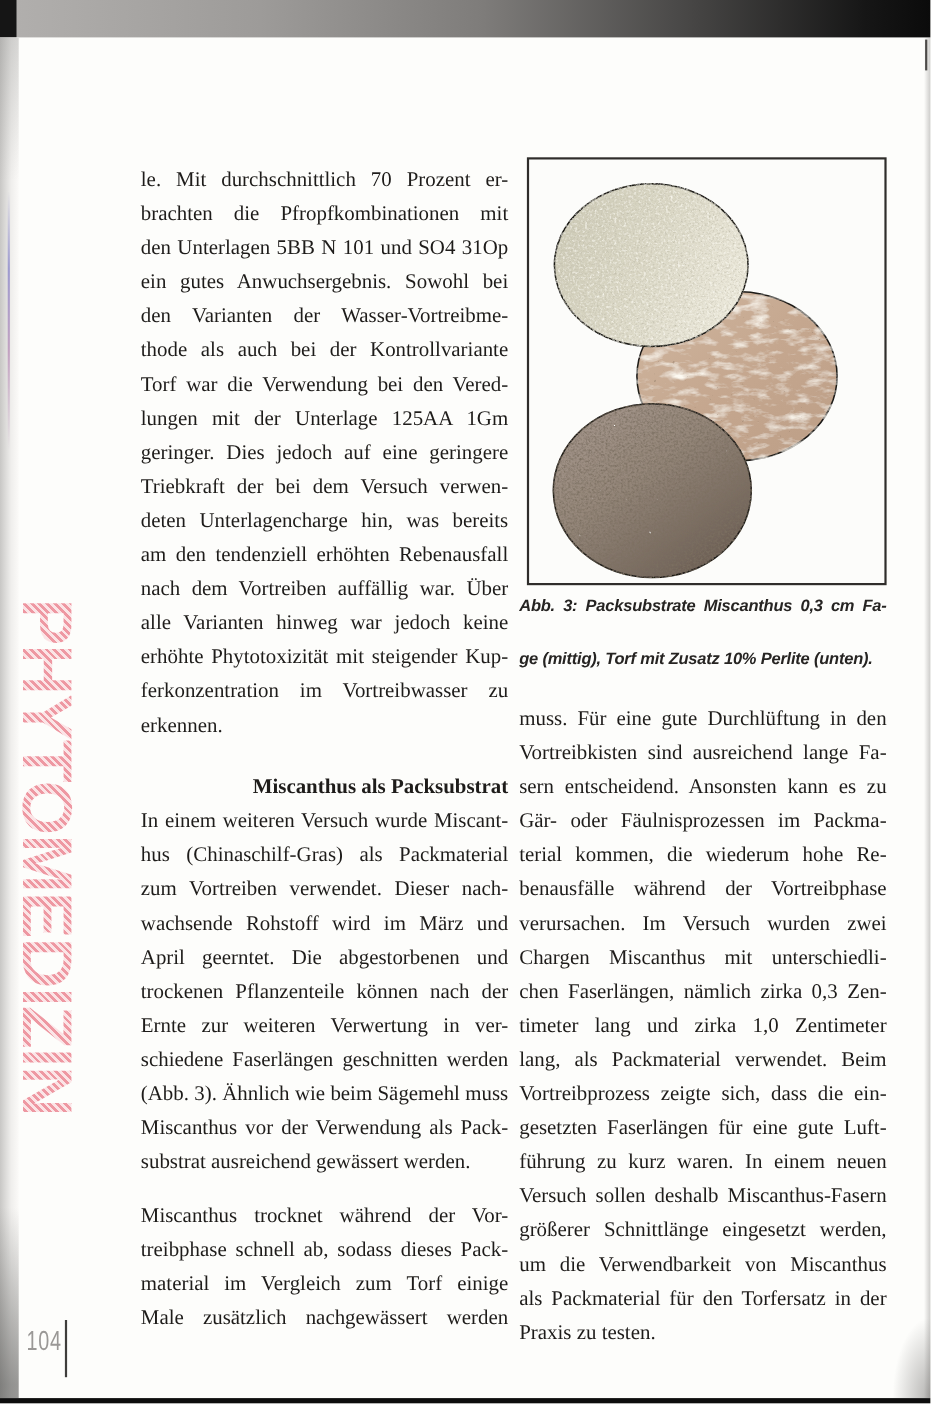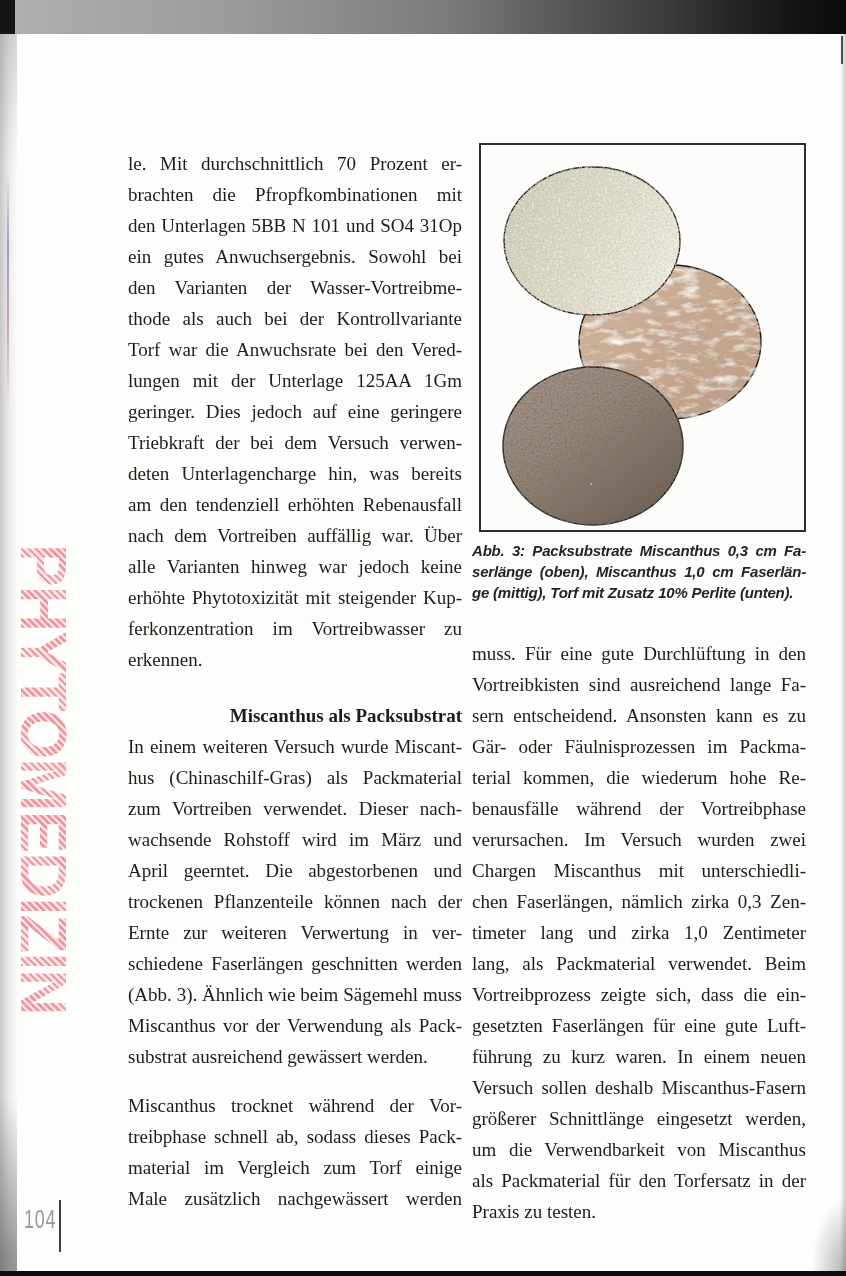--- a/index.html
+++ b/index.html
@@ -78,21 +78,21 @@
   }
   .fig-svg{position:absolute;left:0;top:0;width:100%;height:100%;}
   
   .caption{position:absolute;left:472px;top:540px;width:334px;}
   .cl{
     height:21px;line-height:21px;
     font-family:"Liberation Sans","DejaVu Sans",sans-serif;
     font-weight:bold;font-size:15px;letter-spacing:-0.2px;color:#262422;
     text-align:justify;text-align-last:justify;white-space:nowrap;font-style:italic;
   }
-  .cl.end{text-align-last:left;}
+  .cl.end{text-align-last:left;margin-top:28px;}
   
   .pagenum{
     position:absolute;left:24px;top:1204px;width:36px;
     font-family:"Liberation Sans","DejaVu Sans",sans-serif;
     font-size:25px;line-height:30px;color:#9a9896;
     transform:scaleX(.72);transform-origin:left center;letter-spacing:1px;
   }
   .pagenum-rule{
     position:absolute;left:59px;top:1200px;width:2px;height:52px;background:#3f3d3b;
   }
@@ -184,33 +184,32 @@
     </g>
     <g filter="url(#tex-bot)">
       <title>Torf mit Zusatz 10% Perlite</title>
       <ellipse cx="112" cy="301" rx="90" ry="79" fill="url(#g-bot)" stroke="#1c1a18" stroke-width="1.4"></ellipse>
     </g>
   </svg>
 </div>
 
 <div class="caption">
     <div class="cl">Abb. 3: Packsubstrate Miscanthus 0,3 cm Fa-</div>
-    <div class="cl">serlänge (oben), Miscanthus 1,0 cm Faserlän-</div>
     <div class="cl end">ge (mittig), Torf mit Zusatz 10% Perlite (unten).</div>
   </div>
 
 <div class="col col-left">
   <div class="para">
       <div class="bl">le. Mit durchschnittlich 70 Prozent er-</div>
       <div class="bl">brachten die Pfropfkombinationen mit</div>
       <div class="bl">den Unterlagen 5BB N 101 und SO4 31Op</div>
       <div class="bl">ein gutes Anwuchsergebnis. Sowohl bei</div>
       <div class="bl">den Varianten der Wasser-Vortreibme-</div>
       <div class="bl">thode als auch bei der Kontrollvariante</div>
-      <div class="bl">Torf war die Anwuchsrate bei den Vered-</div>
+      <div class="bl">Torf war die Verwendung bei den Vered-</div>
       <div class="bl">lungen mit der Unterlage 125AA 1Gm</div>
       <div class="bl">geringer. Dies jedoch auf eine geringere</div>
       <div class="bl">Triebkraft der bei dem Versuch verwen-</div>
       <div class="bl">deten Unterlagencharge hin, was bereits</div>
       <div class="bl">am den tendenziell erhöhten Rebenausfall</div>
       <div class="bl">nach dem Vortreiben auffällig war. Über</div>
       <div class="bl">alle Varianten hinweg war jedoch keine</div>
       <div class="bl">erhöhte Phytotoxizität mit steigender Kup-</div>
       <div class="bl">ferkonzentration im Vortreibwasser zu</div>
       <div class="bl end">erkennen.</div>

